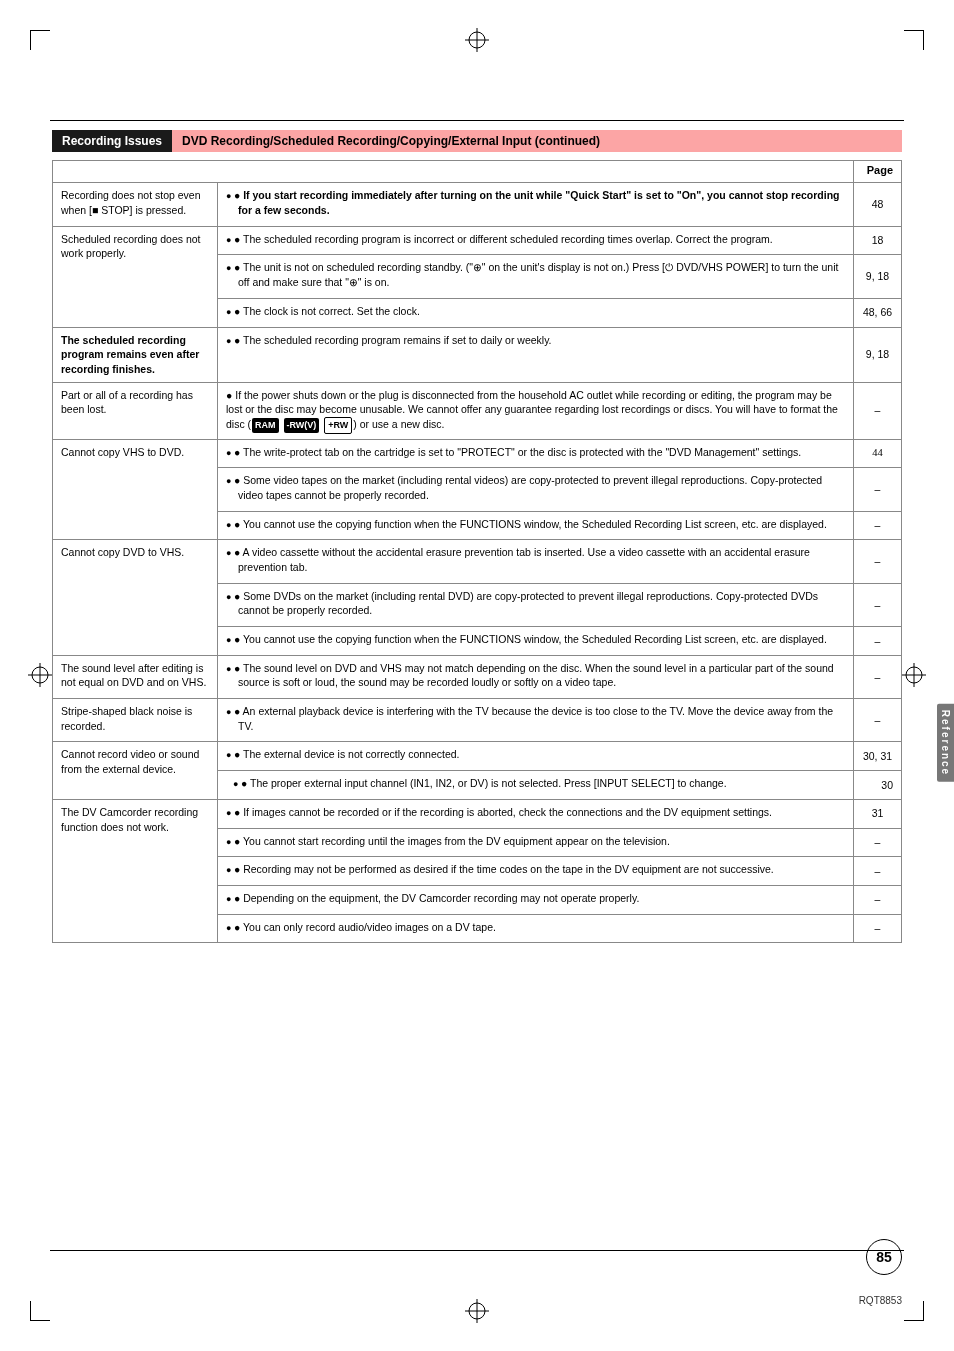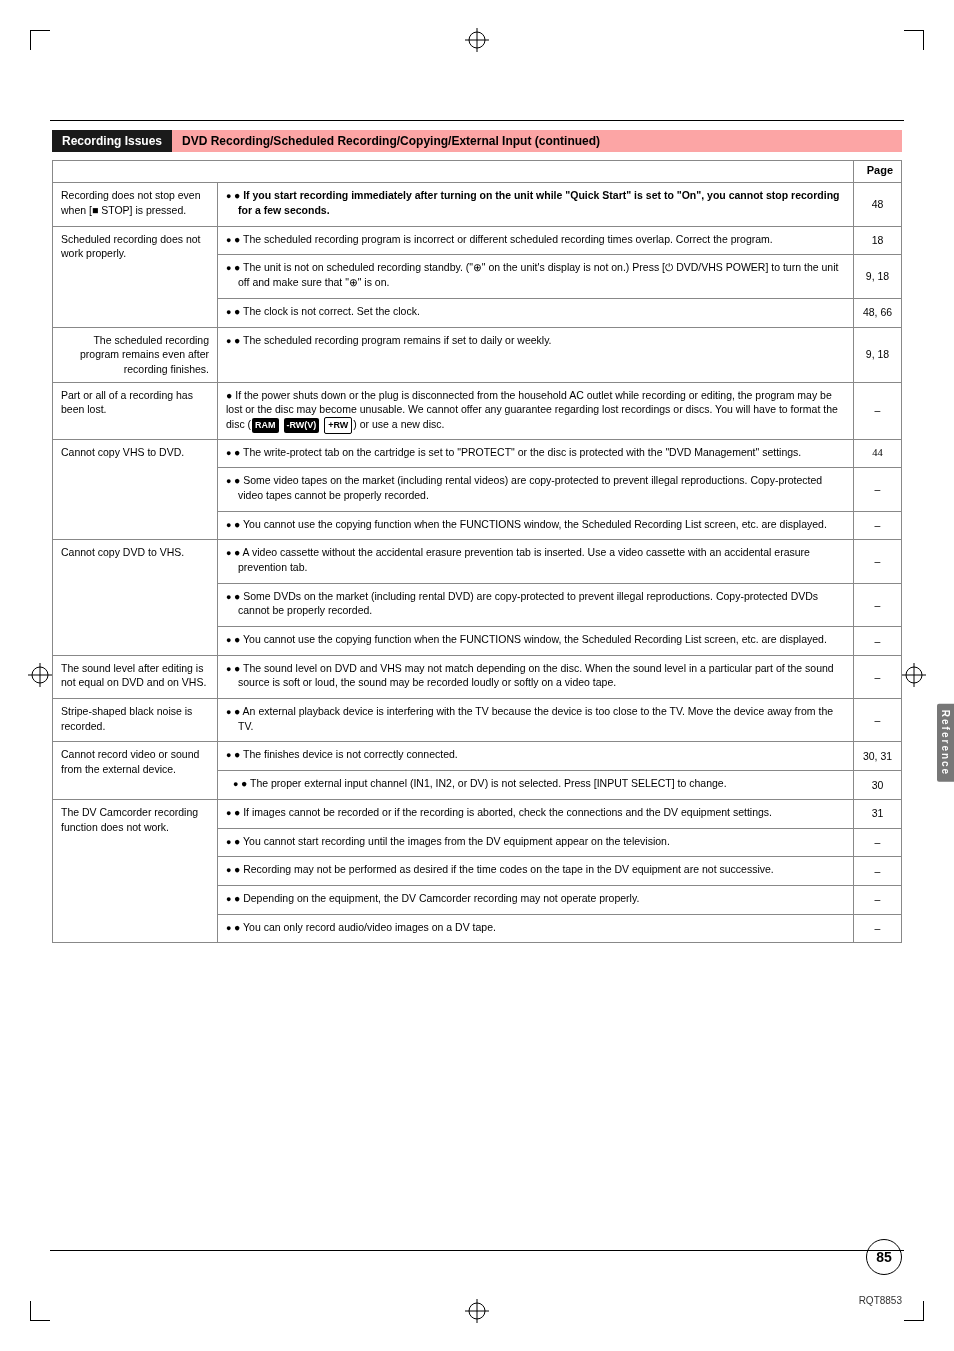--- a/index.html
+++ b/index.html
@@ -278,21 +278,21 @@
             </td>
             <td class="col-page page-num" style="text-align: center; vertical-align: middle;">9, 18</td>
           </tr>
           <tr>
             <td class="col-cause">
               <span class="bullet-item" style="display: block; padding-left: 12px; text-indent: -12px;">● The clock is not correct. Set the clock.</span>
             </td>
             <td class="col-page page-num" style="text-align: center; vertical-align: middle;">48, 66</td>
           </tr>
           <tr>
-            <td class="col-issue col-issue-cell" rowspan="1" style="font-weight: normal; vertical-align: top; text-align: right;">The scheduled recording program remains even after recording finishes.</td>
+            <td class="col-issue col-issue-cell" rowspan="1" style="font-weight: bold; vertical-align: top;">The scheduled recording program remains even after recording finishes.</td>
             <td class="col-cause">
               <span class="bullet-item" style="display: block; padding-left: 12px; text-indent: -12px;">● The scheduled recording program remains if set to daily or weekly.</span>
             </td>
             <td class="col-page page-num" style="text-align: center; vertical-align: middle;">9, 18</td>
           </tr>
           <tr>
             <td class="col-issue col-issue-cell" rowspan="1" style="font-weight: normal; vertical-align: top;">Part or all of a recording has been lost.</td>
             <td class="col-cause">● If the power shuts down or the plug is disconnected from the household AC outlet while recording or editing, the program may be lost or the disc may become unusable. We cannot offer any guarantee regarding lost recordings or discs. You will have to format the disc (<span class="disc-badge">RAM</span> <span class="disc-badge">-RW(V)</span> <span class="disc-badge outline">+RW</span>) or use a new disc.</td>
             <td class="col-page page-num" style="text-align: center; vertical-align: middle;">–</td>
           </tr>
@@ -344,29 +344,29 @@
           <tr>
             <td class="col-issue col-issue-cell" rowspan="1" style="font-weight: normal; vertical-align: top;">Stripe-shaped black noise is recorded.</td>
             <td class="col-cause">
               <span class="bullet-item" style="display: block; padding-left: 12px; text-indent: -12px;">● An external playback device is interfering with the TV because the device is too close to the TV. Move the device away from the TV.</span>
             </td>
             <td class="col-page page-num" style="text-align: center; vertical-align: middle;">–</td>
           </tr>
           <tr>
             <td class="col-issue col-issue-cell" rowspan="2" style="font-weight: normal; vertical-align: top;">Cannot record video or sound from the external device.</td>
             <td class="col-cause">
-              <span class="bullet-item" style="display: block; padding-left: 12px; text-indent: -12px;">● The finishes device is not correctly connected.</span>
+              <span class="bullet-item" style="display: block; padding-left: 12px; text-indent: -12px;">● The external device is not correctly connected.</span>
             </td>
             <td class="col-page page-num" style="text-align: center; vertical-align: middle;">30, 31</td>
           </tr>
           <tr>
             <td class="col-cause">
               <span class="bullet-item" style="display: block; padding-left: 12px; text-indent: -12px; margin-left: 7px;">● The proper external input channel (IN1, IN2, or DV) is not selected. Press [INPUT SELECT] to change.</span>
             </td>
-            <td class="col-page page-num" style="text-align: center; vertical-align: middle;">30</td>
+            <td class="col-page page-num" style="text-align: right; vertical-align: middle;">30</td>
           </tr>
           <tr>
             <td class="col-issue col-issue-cell" rowspan="5" style="font-weight: normal; vertical-align: top;">The DV Camcorder recording function does not work.</td>
             <td class="col-cause">
               <span class="bullet-item" style="display: block; padding-left: 12px; text-indent: -12px;">● If images cannot be recorded or if the recording is aborted, check the connections and the DV equipment settings.</span>
             </td>
             <td class="col-page page-num" style="text-align: center; vertical-align: middle;">31</td>
           </tr>
           <tr>
             <td class="col-cause">

